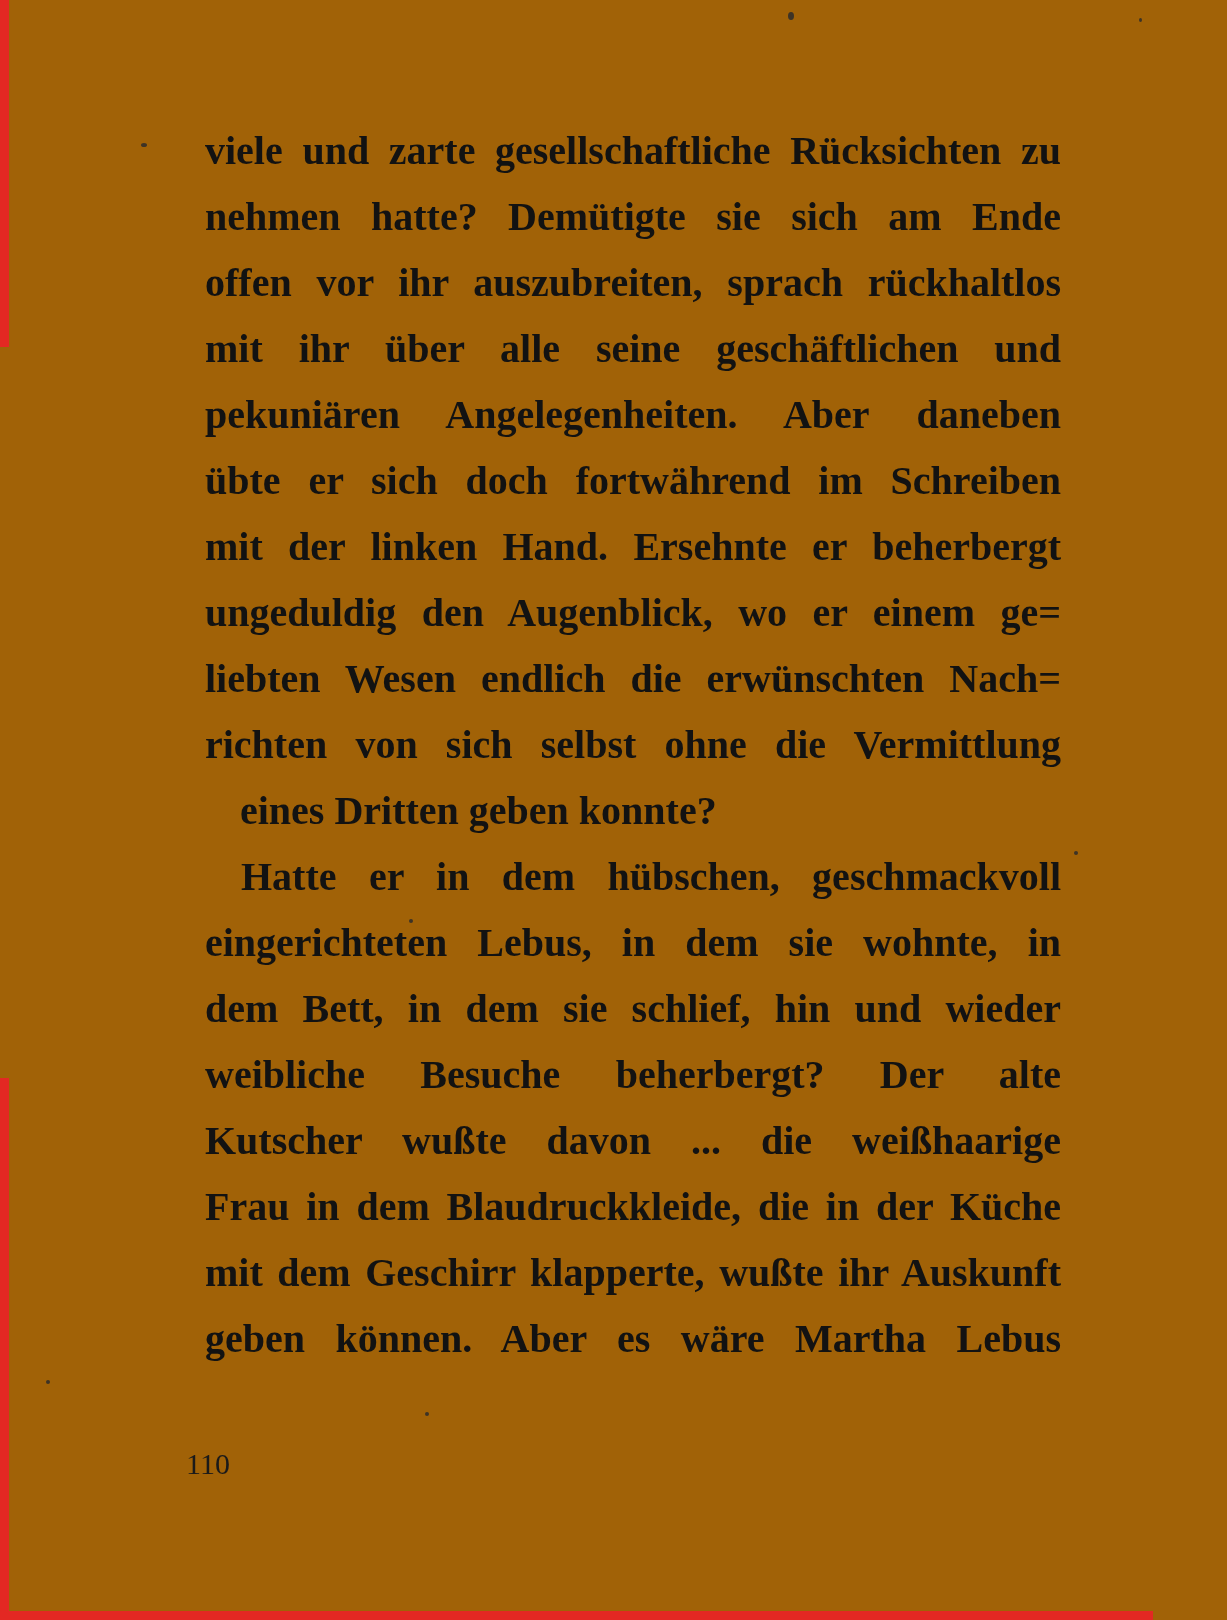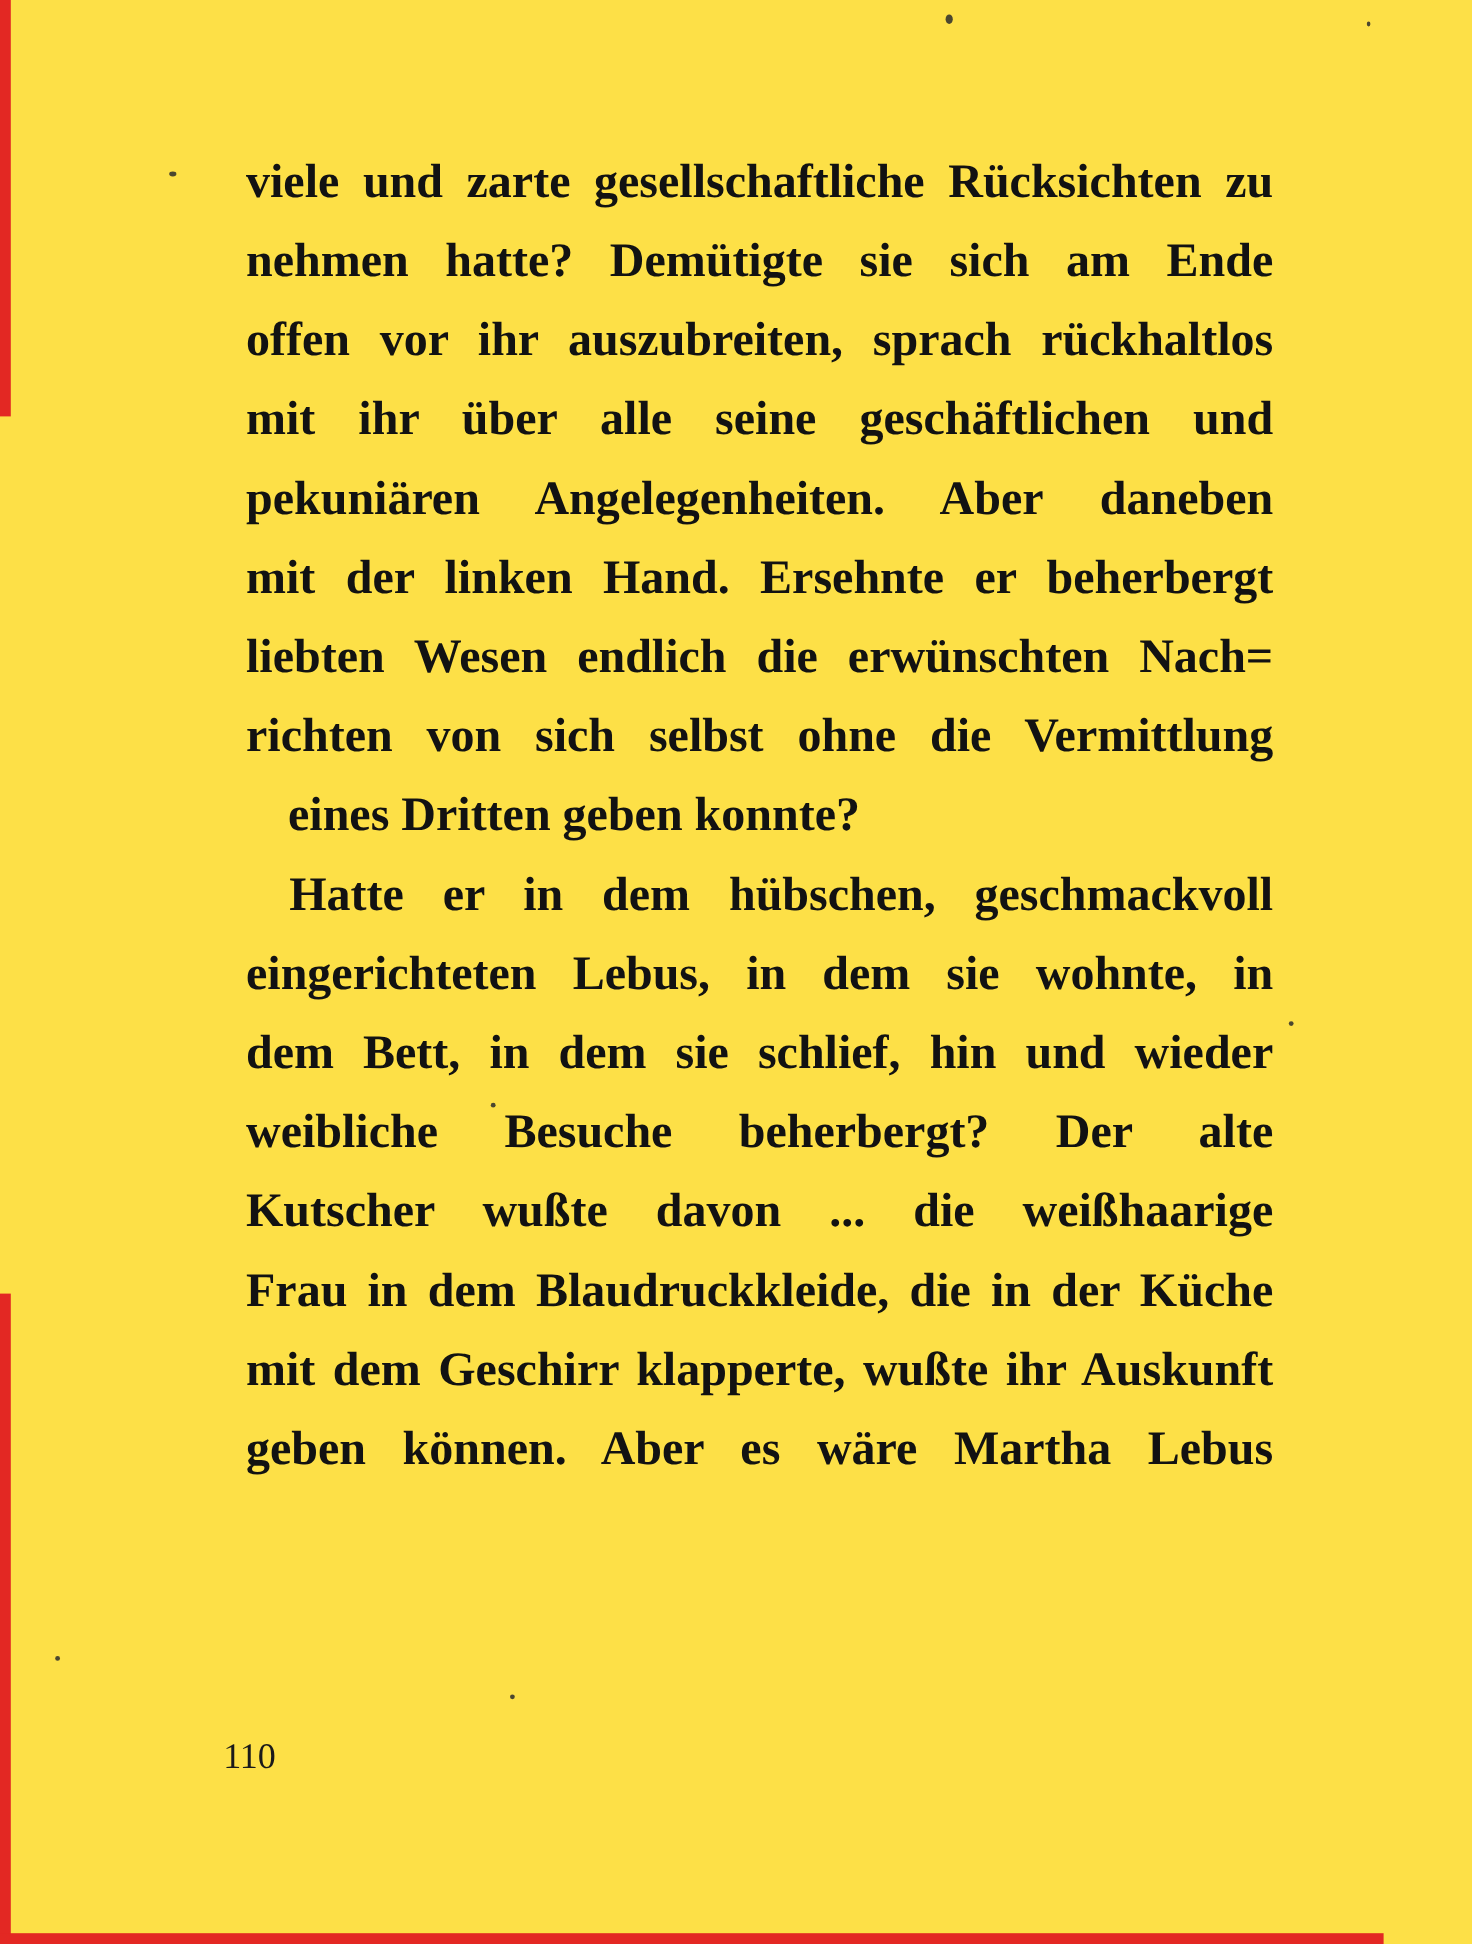--- a/index.html
+++ b/index.html
@@ -5,21 +5,21 @@
   html, body { margin: 0; padding: 0; }
   body {
     width: 1227px; height: 1620px;
     background: #ffffff;
     position: relative;
     overflow: hidden;
     font-family: "Liberation Serif", "DejaVu Serif", serif;
   }
   .page {
     position: absolute; inset: 0;
-    background: #fde047;
+    background: #a16207;
     padding-left: 19px;
   }
   .textblock {
     position: absolute;
     left: 205px; top: 118px;
     width: 856px;
   }
   .line {
     height: 66px;
     line-height: 66px;
@@ -59,21 +59,23 @@
 <body style="background: rgb(255, 255, 255);">
 
 <div class="page">
 
   <div class="textblock" id="textblock">
       <div class="line">viele und zarte gesellschaftliche Rücksichten zu</div>
       <div class="line">nehmen hatte? Demütigte sie sich am Ende</div>
       <div class="line">offen vor ihr auszubreiten, sprach rückhaltlos</div>
       <div class="line">mit ihr über alle seine geschäftlichen und</div>
       <div class="line">pekuniären Angelegenheiten.  Aber daneben</div>
+      <div class="line">übte er sich doch fortwährend im Schreiben</div>
       <div class="line">mit der linken Hand.  Ersehnte er beherbergt</div>
+      <div class="line">ungeduldig den Augenblick, wo er einem ge=</div>
       <div class="line">liebten Wesen endlich die erwünschten Nach=</div>
       <div class="line">richten von sich selbst ohne die Vermittlung</div>
       <div class="line para-end">eines Dritten geben konnte?</div>
       <div class="line indent">Hatte er in dem hübschen, geschmackvoll</div>
       <div class="line">eingerichteten Lebus, in dem sie wohnte, in</div>
       <div class="line">dem Bett, in dem sie schlief, hin und wieder</div>
       <div class="line">weibliche Besuche beherbergt?  Der alte</div>
       <div class="line">Kutscher wußte davon ... die weißhaarige</div>
       <div class="line">Frau in dem Blaudruckkleide, die in der Küche</div>
       <div class="line">mit dem Geschirr klapperte, wußte ihr Auskunft</div>

